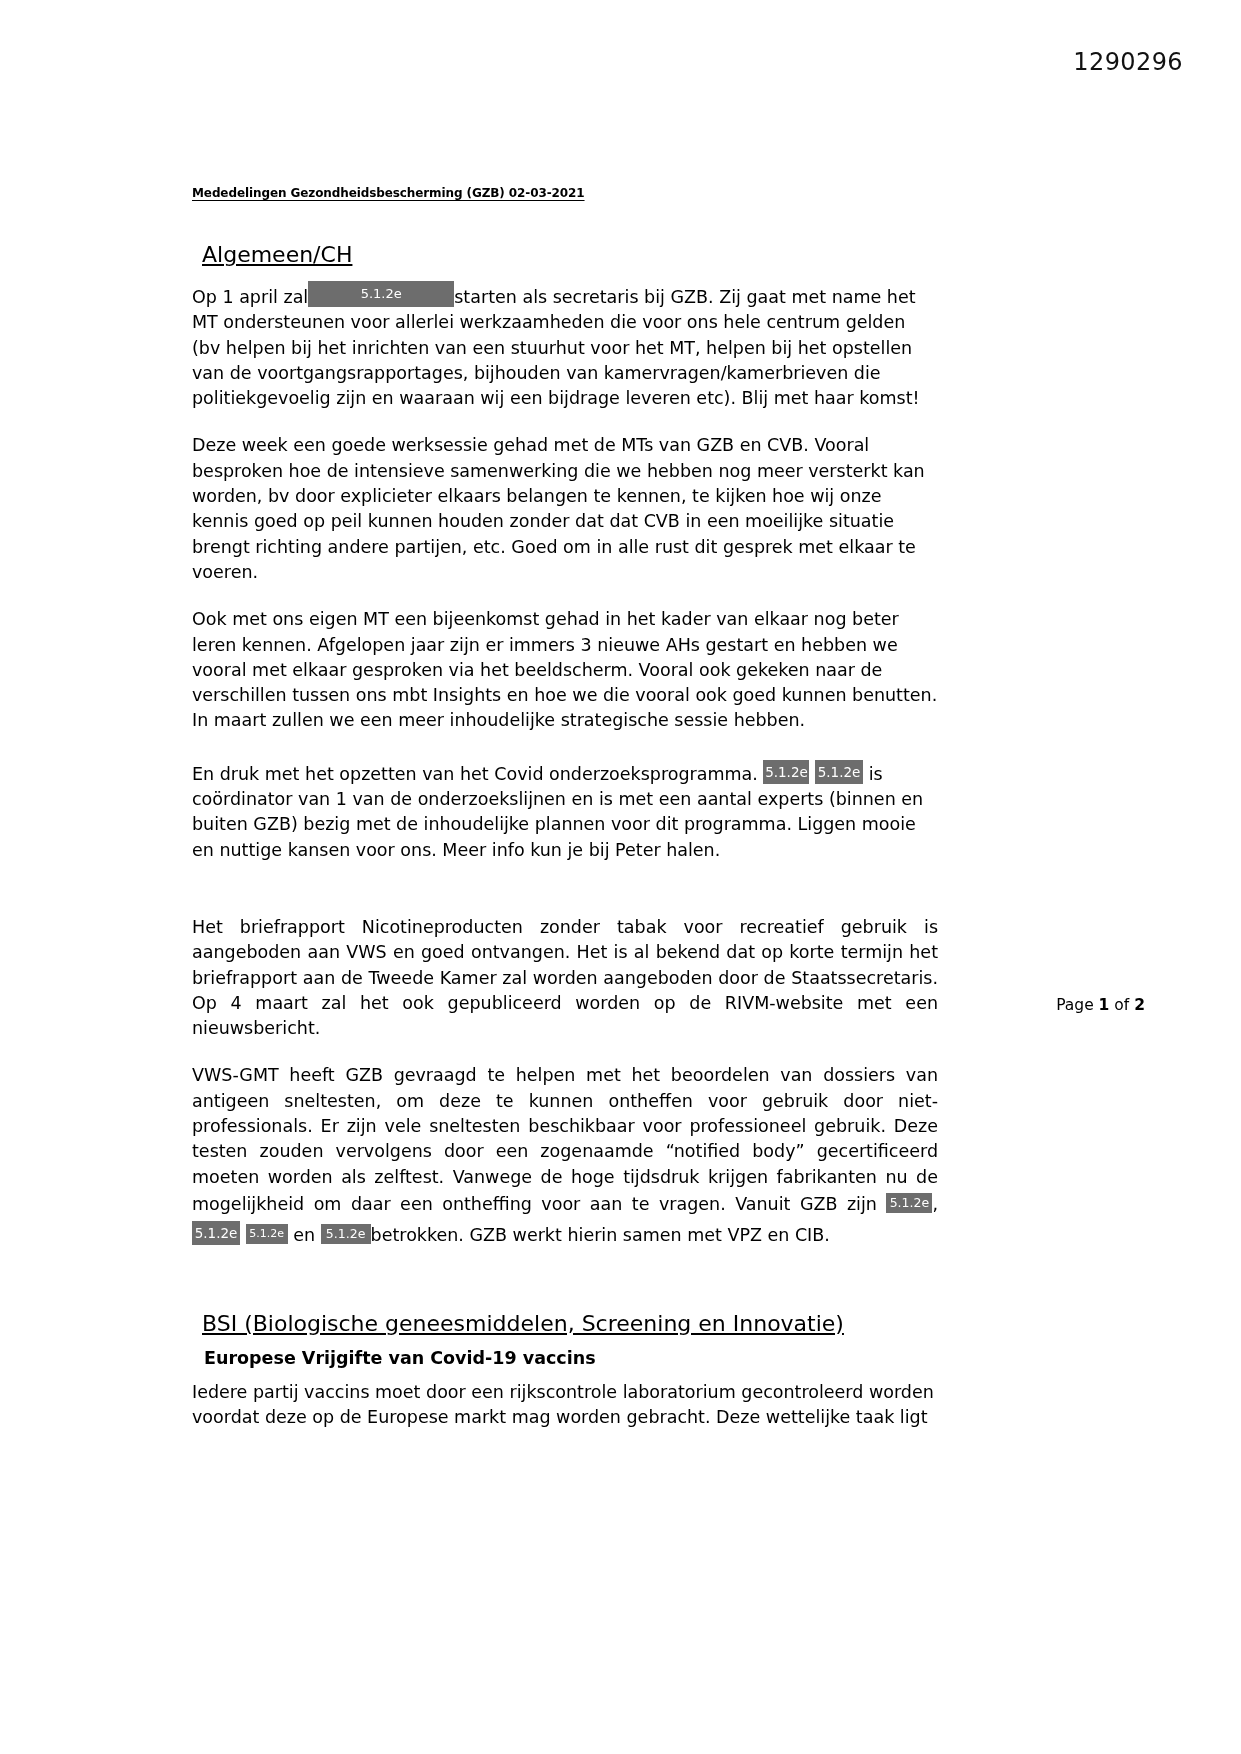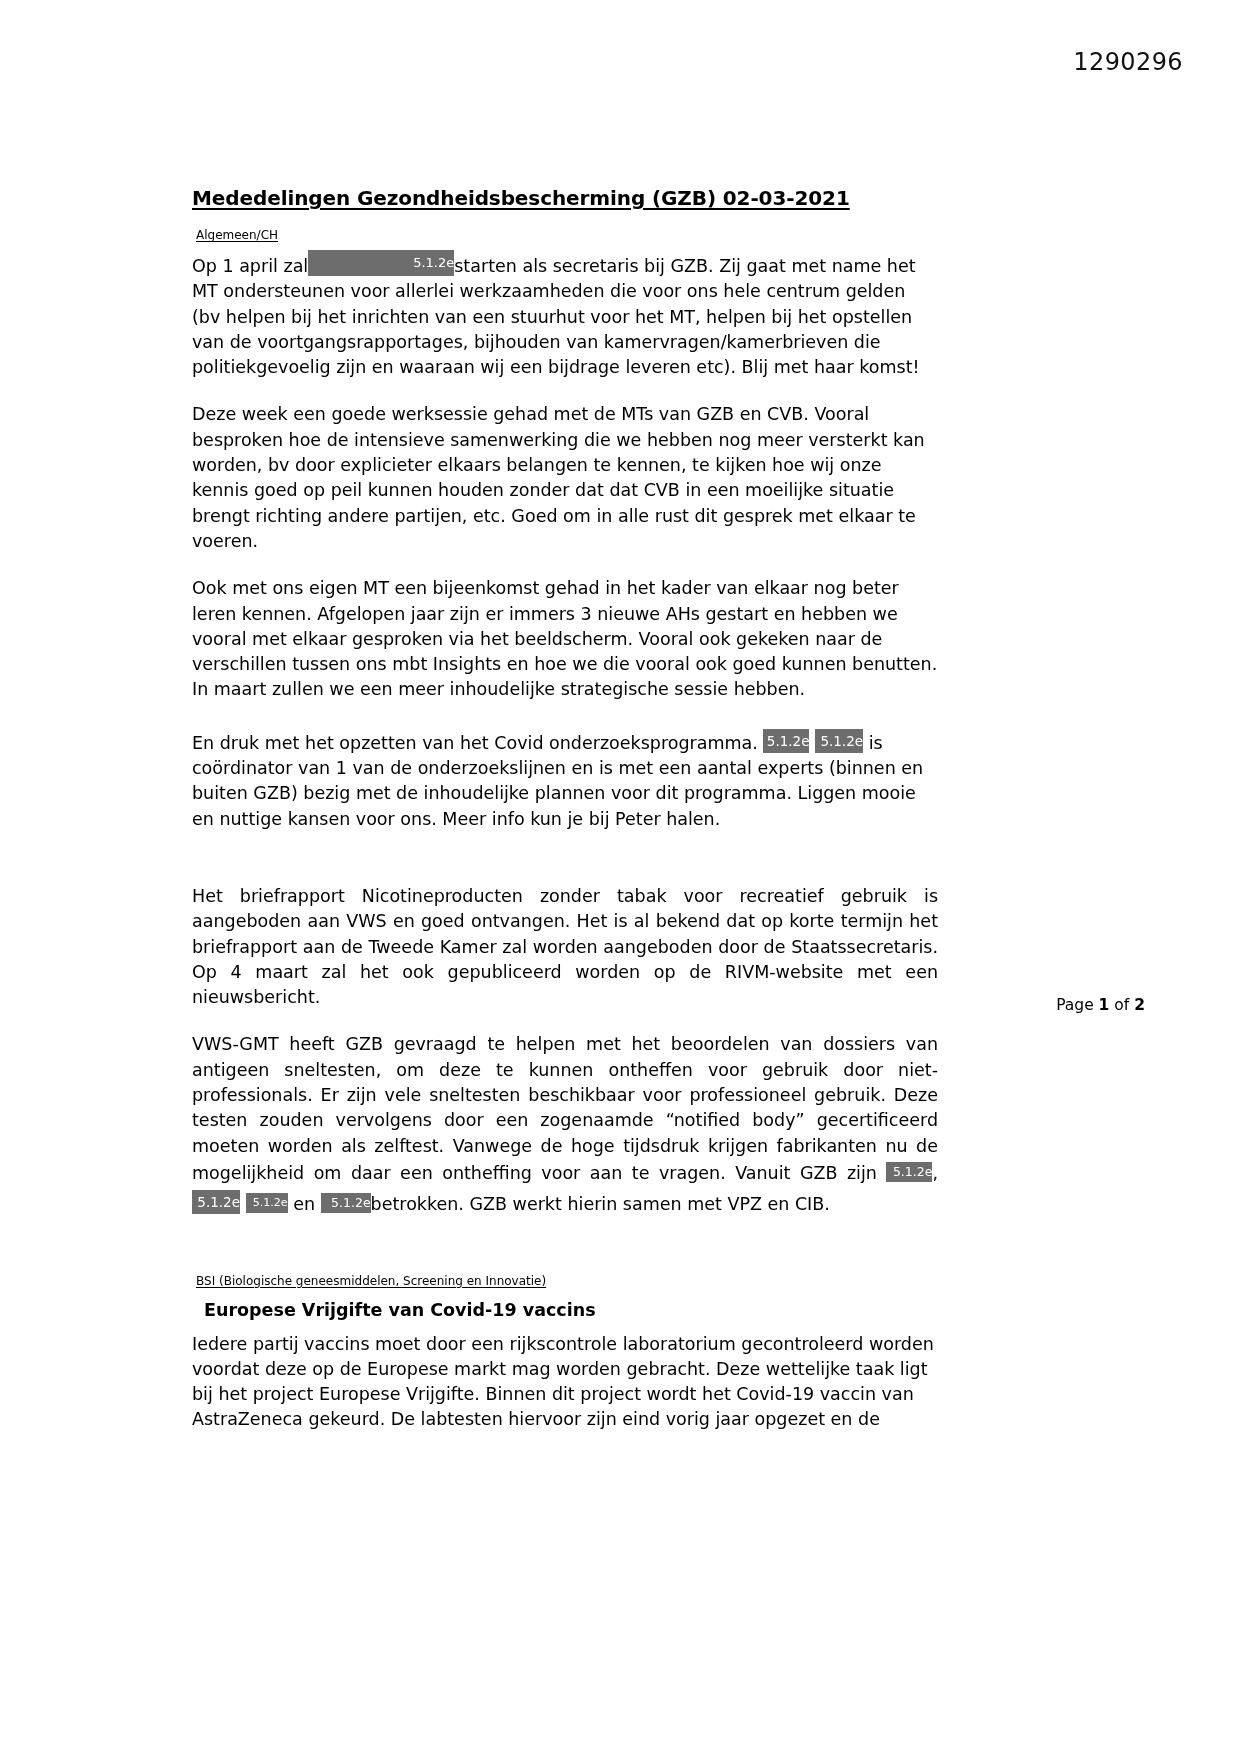--- a/index.html
+++ b/index.html
@@ -31,32 +31,32 @@
   }
   
   .content {
     position: absolute;
     left: 192px;
     top: 186px;
     width: 746px;
   }
   .title {
     font-weight: bold;
-    font-size: 20px;
+    font-size: 12px;
     letter-spacing: -0.1px;
     text-decoration: underline;
     text-underline-offset: 3px;
-    margin: 0 0 18px 0;
+    margin: 0 0 42px 0;
     color: #000;
   }
   .sec-head {
-    font-size: 12px;
+    font-size: 22px;
     text-decoration: underline;
     text-underline-offset: 2px;
-    margin: 4px;
+    margin: 10px;
     color: #000;
   }
   .sub-head {
     font-size: 17.5px;
     font-weight: bold;
     margin: 12px;
     color: #000;
   }
   p.para {
     font-size: 17.5px;
@@ -69,21 +69,21 @@
     text-align: justify;
     text-justify: inter-word;
   }
   .gap-md { height: 30px; }
 
   
   .redact {
     display: inline-block;
     background: #6d6d6d;
     color: #ffffff;
-    text-align: right;
+    text-align: center;
     vertical-align: baseline;
     font-family: "DejaVu Sans", sans-serif;
     line-height: 1;
     white-space: nowrap;
     overflow: hidden;
   }
   .redact.big {
     width: 146px;
     height: 26px;
     font-size: 13px;

